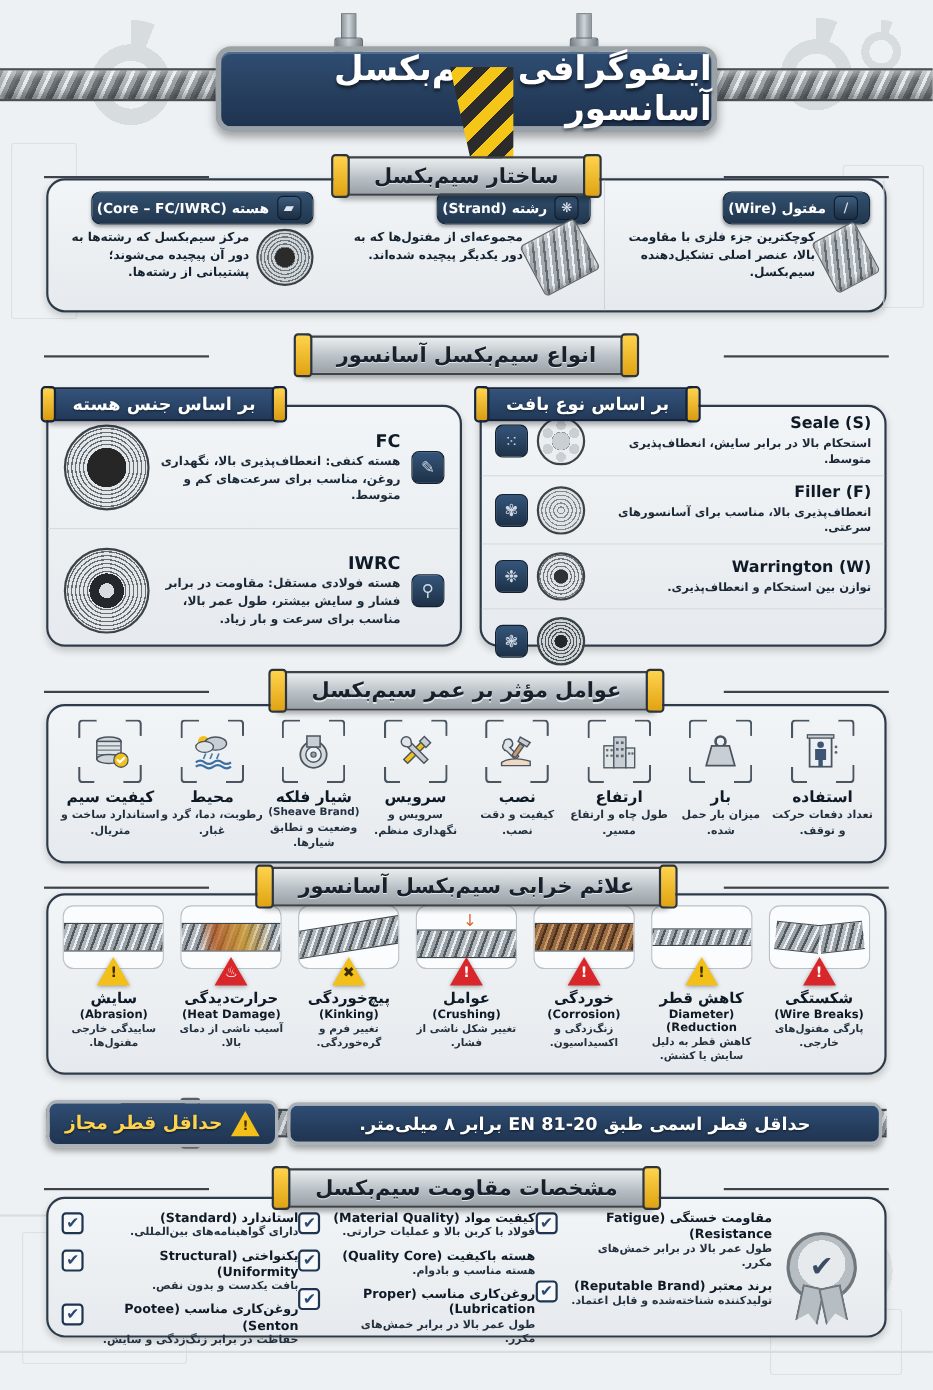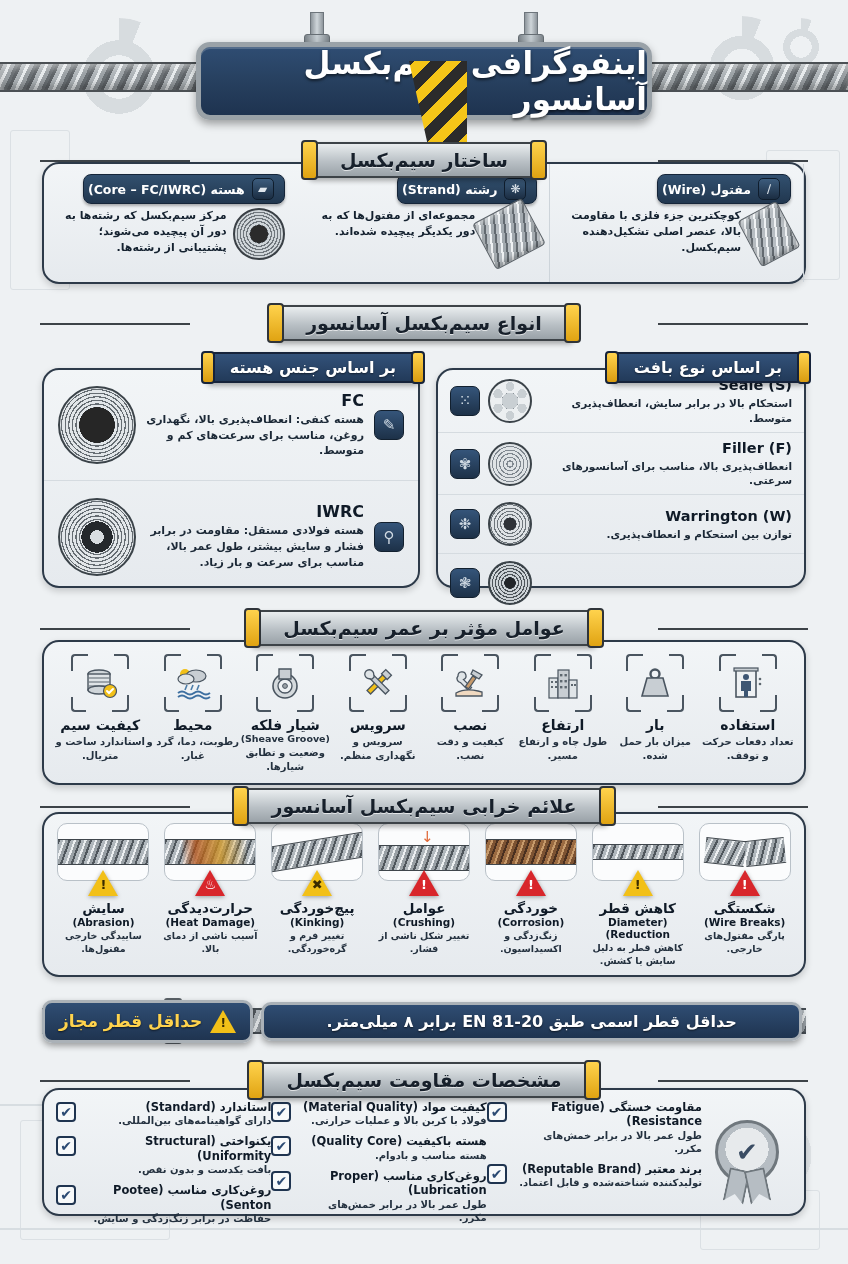--- a/index.html
+++ b/index.html
@@ -124,21 +124,21 @@
 
   
   .panel {
     background: linear-gradient(180deg,#f2f5f7,#e6eaee);
     border: 2px solid #2d3a49;
     border-radius: 17px;
     box-shadow: 0 3px 7px rgba(0,0,0,.18);
   }
 
   .sub-head {
-    display: flex; justify-content: flex-start;
+    display: flex; justify-content: flex-end;
     margin-bottom: -12px; position: relative; z-index: 5;
   }
   .sub-head .ribbon {
     position: relative;
     background: linear-gradient(180deg,#33527a,#223a59);
     border: 2px solid #16233a;
     border-radius: 6px;
     padding: 4px 22px;
     box-shadow: 0 3px 5px rgba(0,0,0,.3);
   }
@@ -589,21 +589,21 @@
         <span class="corner2"></span>
           <span class="corner3"></span>
         <svg width="34" height="34" viewBox="0 0 34 34" aria-hidden="true">
           <circle cx="17" cy="20" r="12" fill="#d5dadd" stroke="#4a5560" stroke-width="1.6"></circle>
           <circle cx="17" cy="20" r="7" fill="#eef1f3" stroke="#4a5560" stroke-width="1.3"></circle>
           <circle cx="17" cy="20" r="2.4" fill="#9aa1a6" stroke="#4a5560" stroke-width="1"></circle>
           <path d="M11 3 h12 v10 h-12 z" fill="#c8ced3" stroke="#4a5560" stroke-width="1.4"></path>
         </svg>
       </div>
       <div class="f-name">شیار فلکه</div>
-      <div class="f-en">(Sheave Groove)</div>
+      <div class="f-en">(Sheave Brand)</div>
       <div class="f-sub">وضعیت و تطابق شیارها.</div>
     </div>
 
     <div class="factor">
       <div class="ibox">
         <span class="corner2"></span>
           <span class="corner3"></span>
         <svg width="34" height="34" viewBox="0 0 34 34" aria-hidden="true">
           <g transform="rotate(45 17 17)">
             <rect x="14.5" y="4" width="5" height="26" fill="#f2c018" stroke="#4a5560" stroke-width="1.3"></rect>

